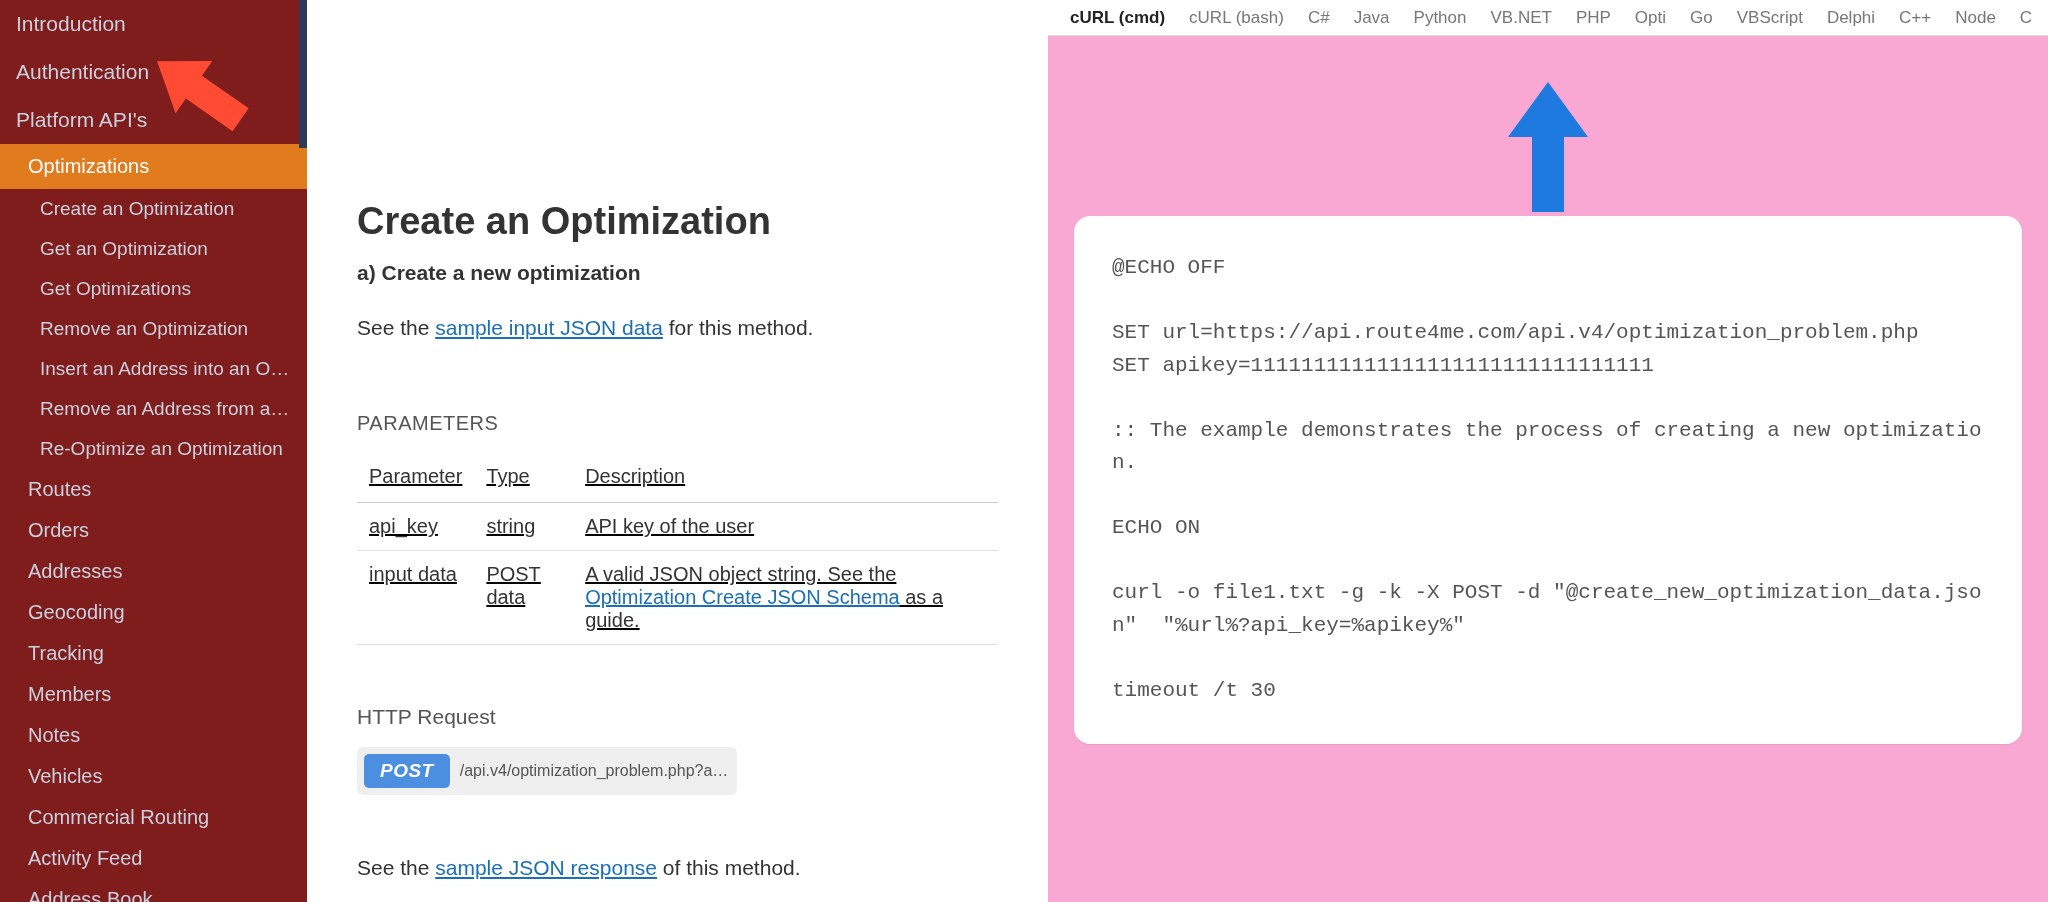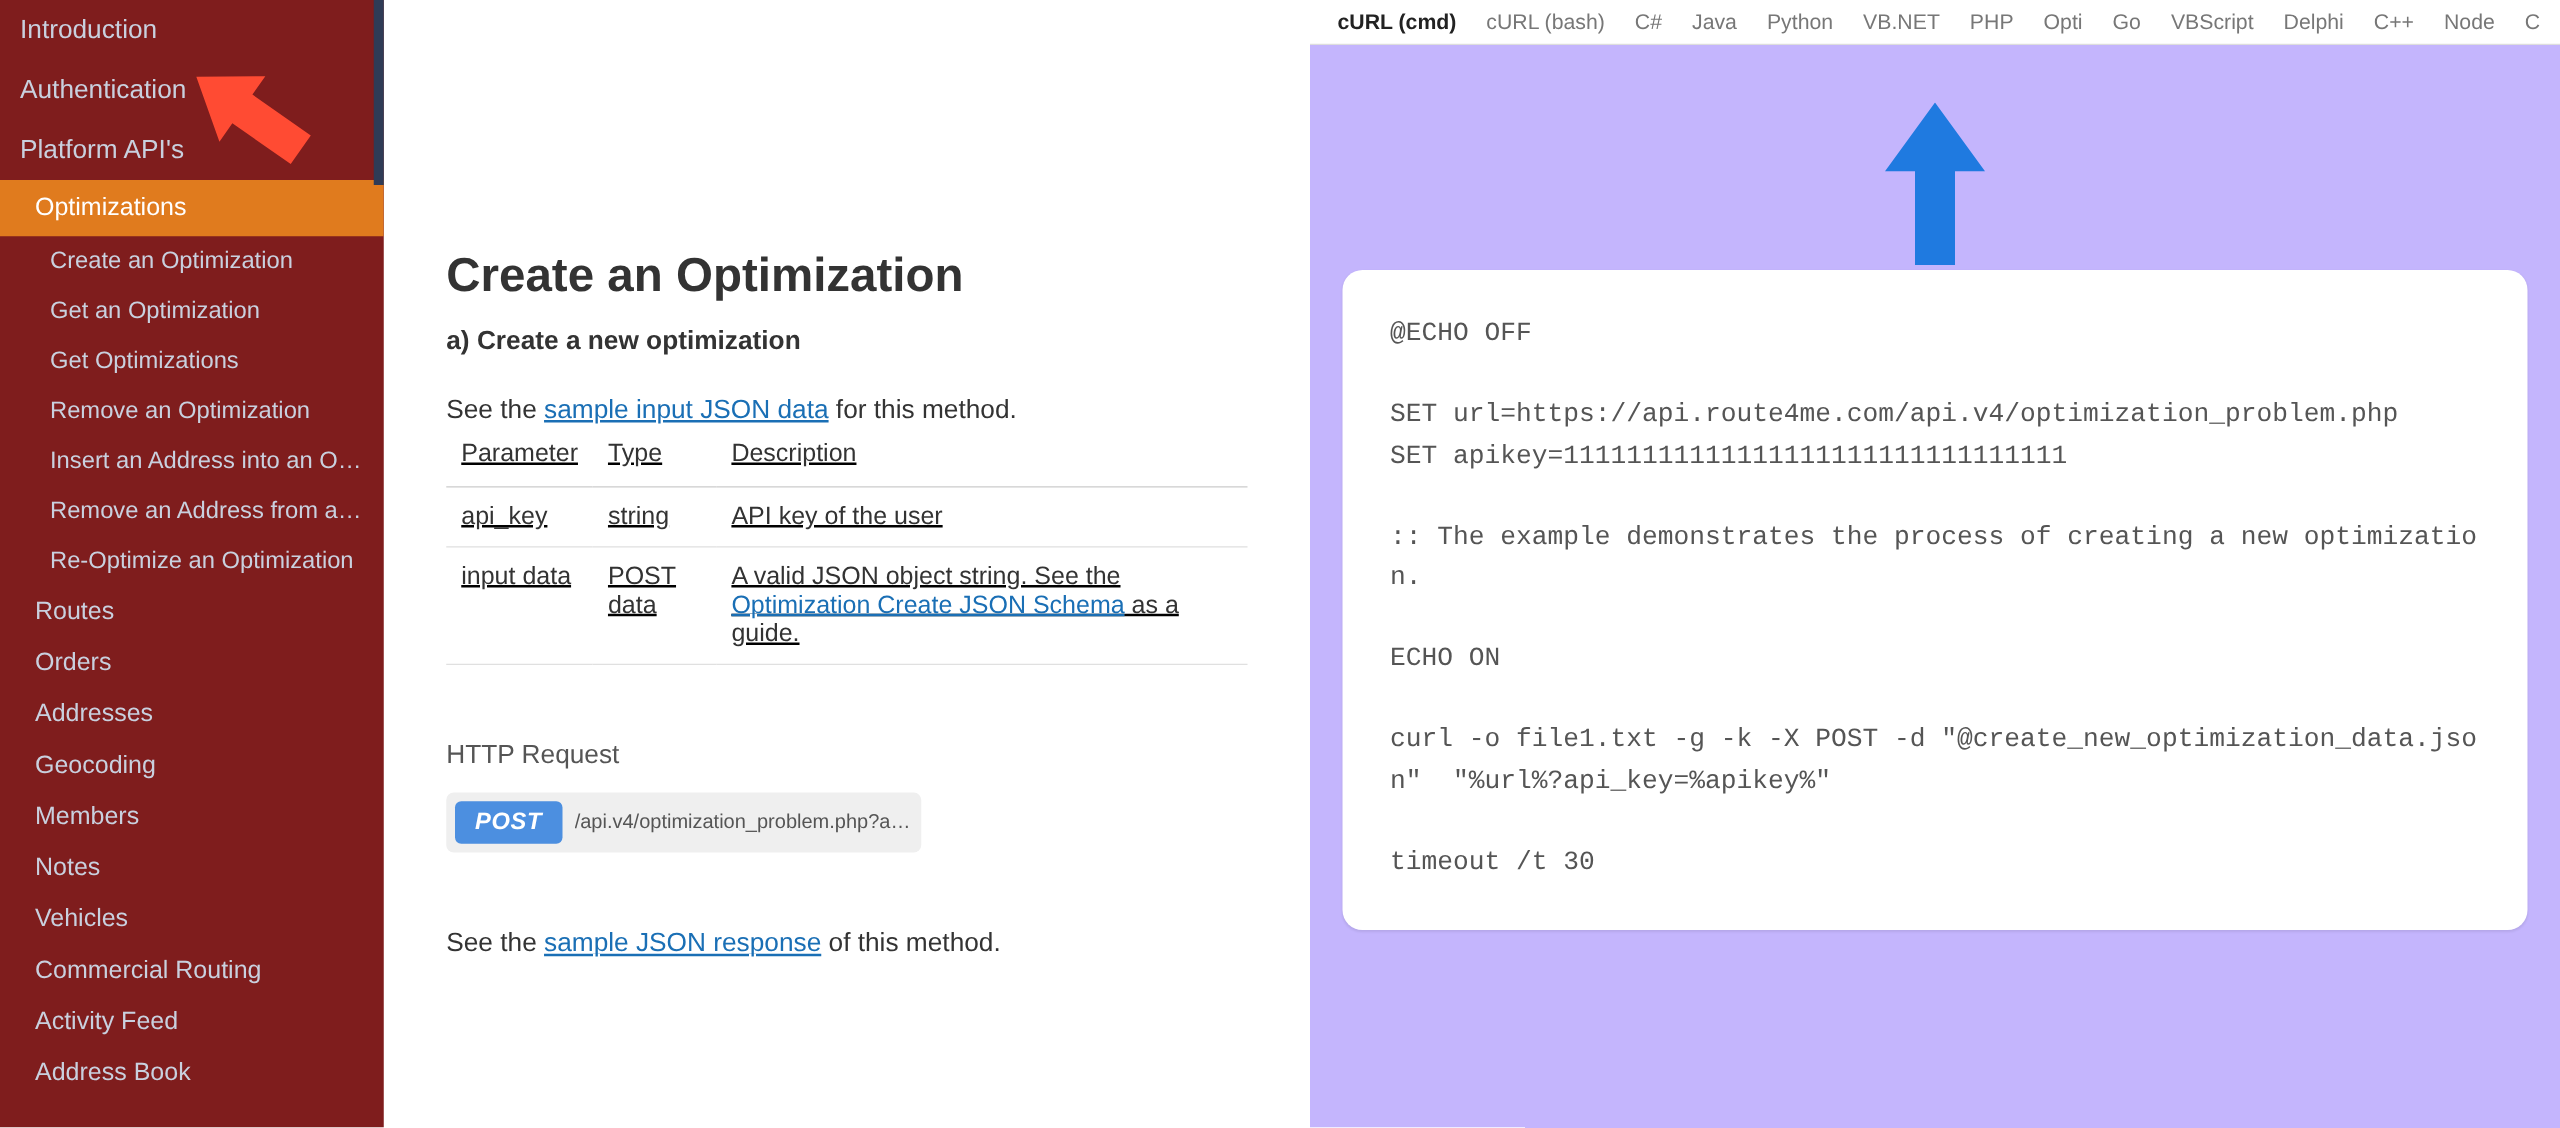--- a/index.html
+++ b/index.html
@@ -30,21 +30,21 @@
   table.params { width:100%; border-collapse:collapse; font-size:20px;text-decoration:underline; }
   table.params th { text-align:left; padding:10px 12px 14px 12px; color:#333; font-weight:500; border-bottom:1px solid #ccc; }
   table.params td { padding:12px; color:#333; vertical-align:top; border-bottom:1px solid #e0e0e0; }
   .http-title { font-size:21px; color:#555; margin-top:60px; margin-bottom:18px; }
   .http-box { display:flex; align-items:center; background:#efefef; border-radius:6px; padding:7px; width:380px; }
   .http-badge { background:#4c8fe0; color:#fff; font-style:italic; font-weight:600; padding:6px 16px; border-radius:5px; font-size:19px; letter-spacing:0.5px; }
   .http-path { font-size:16px; color:#555; margin-left:10px; white-space:nowrap; overflow:hidden; text-overflow:ellipsis; flex:1; }
   .see-response { margin-top:58px; font-size:21px; }
 
   
-  .code-panel { flex:1; background:#c4b5fd; display:flex; flex-direction:column; }
+  .code-panel { flex:1; background:#f9a8d4; display:flex; flex-direction:column; }
   .lang-tabs { display:flex; background:#fff; border-bottom:1px solid #ddd; height:36px; align-items:center; padding-left:10px; gap:0; }
   .lang-tab { font-size:17px; color:#777; padding:0 12px; height:100%; display:flex; align-items:center; cursor:pointer; white-space:nowrap; }
   .lang-tab.active { color:#222; font-weight:700; }
   .code-area { flex:1; position:relative; padding:40px 26px; }
   .code-card { background:#fff; border-radius:16px; padding:36px 38px; box-shadow:0 1px 2px rgba(0,0,0,0.08); margin-top:140px; }
   .code-card pre { font-family: "SFMono-Regular", Consolas, "Liberation Mono", Menlo, monospace; font-size:21px; color:#555; line-height:1.55; white-space:pre-wrap; word-break:break-all; }
   .blue-arrow { position:absolute; top:46px; left:50%; transform:translateX(-50%); width:80px; height:130px; }
 </style>
 </head>
 <body>
@@ -62,20 +62,21 @@
     <div class="sub">Get Optimizations</div>
     <div class="sub">Remove an Optimization</div>
     <div class="sub">Insert an Address into an Opti…</div>
     <div class="sub">Remove an Address from an …</div>
     <div class="sub">Re-Optimize an Optimization</div>
 
     <div class="cat">Routes</div>
     <div class="cat">Orders</div>
     <div class="cat">Addresses</div>
     <div class="cat">Geocoding</div>
+    <div class="cat">Tracking</div>
     <div class="cat">Members</div>
     <div class="cat">Notes</div>
     <div class="cat">Vehicles</div>
     <div class="cat">Commercial Routing</div>
     <div class="cat">Activity Feed</div>
     <div class="cat">Address Book</div>
 
   </div>
   <div class="scrollbar">
       <div class="thumb"></div>
@@ -89,20 +90,21 @@
 </nav>
 
 <main class="content">
   <h1>Create an Optimization</h1>
   <div class="subtitle">a) Create a new optimization</div>
 
   <p>
     <span>See the </span><a href="#">sample input JSON data</a><span> for this method.</span>
   </p>
 
+  <div class="params-title">PARAMETERS</div>
 
   <table class="params">
     <thead>
       <tr>
         <th>Parameter</th>
         <th>Type</th>
         <th>Description</th>
       </tr>
     </thead>
     <tbody>

